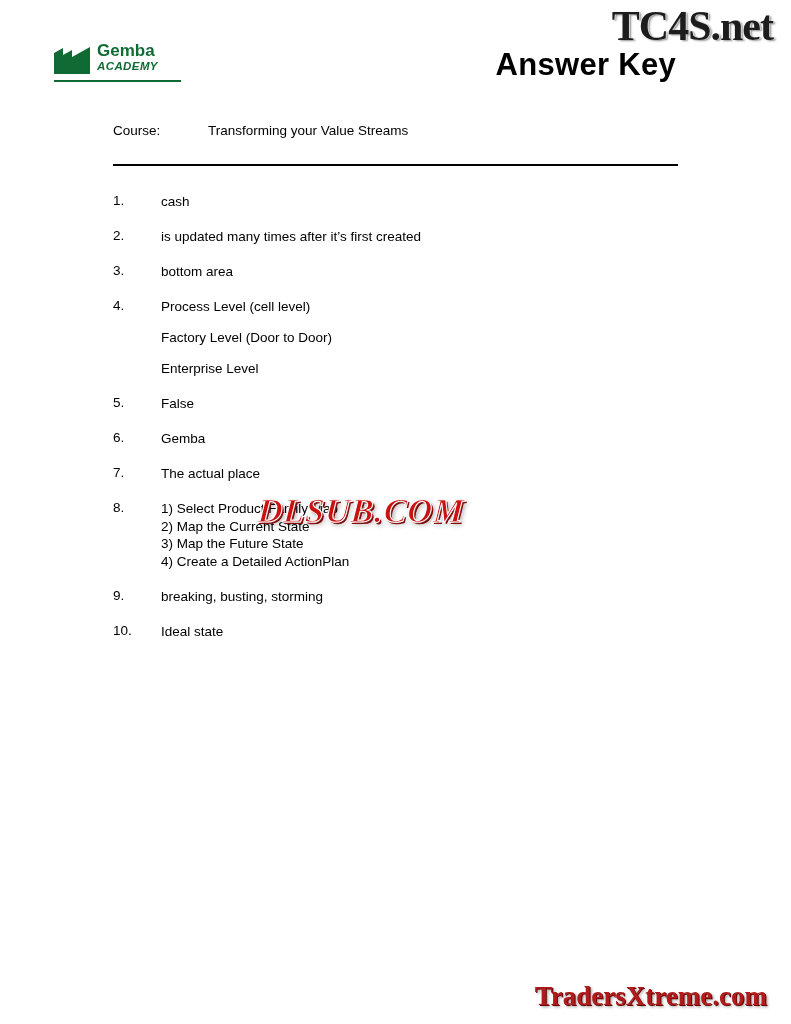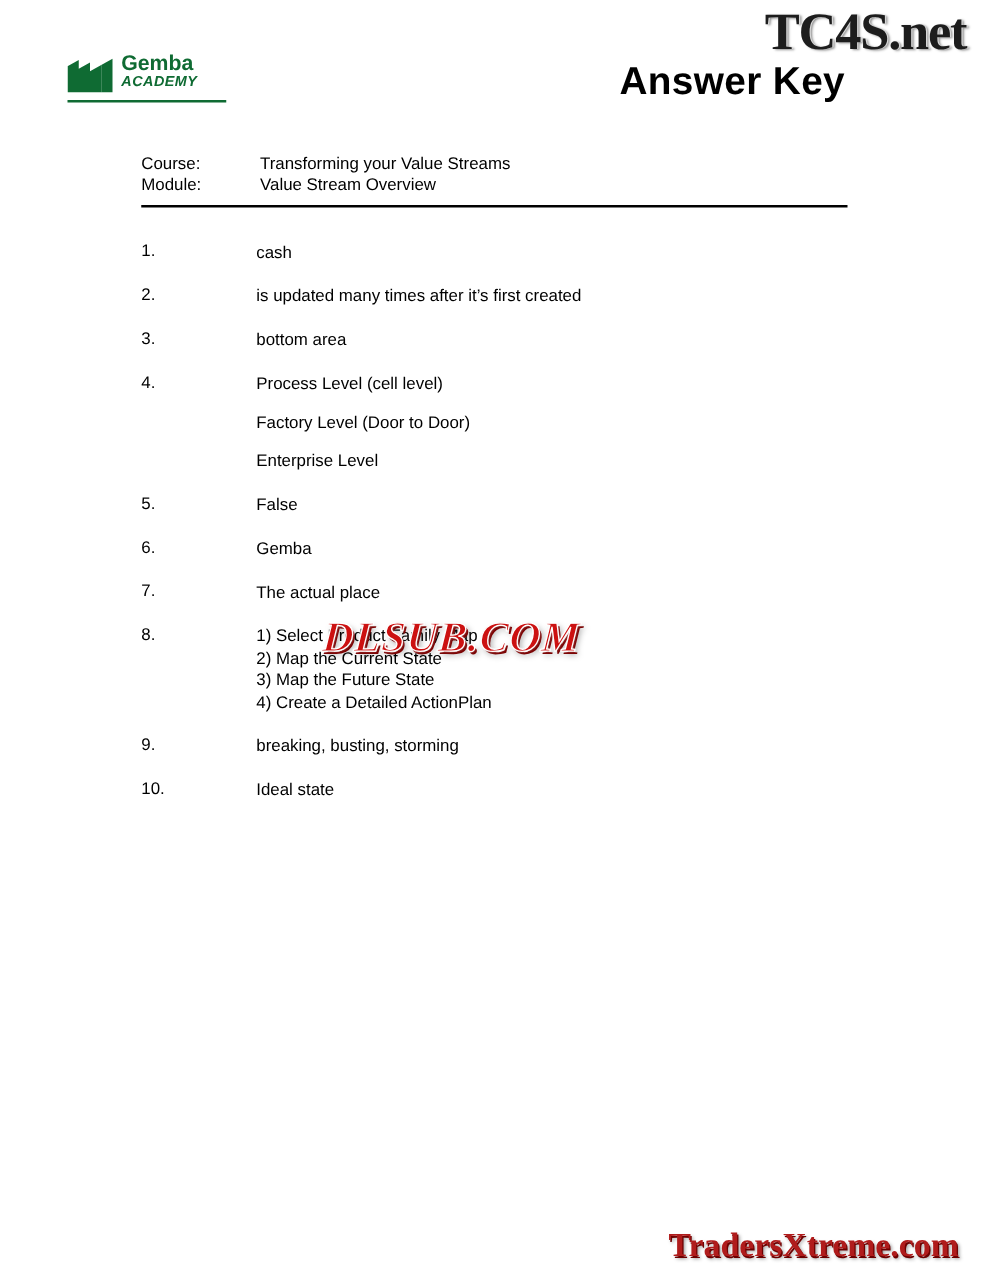--- a/index.html
+++ b/index.html
@@ -148,21 +148,21 @@
     font-size: 13.5px;
   }
   .ans {
     display: flex;
     margin-bottom: 18px;
   }
   .ans-num {
     width: 48px;
     flex: 0 0 48px;
   }
-  .ans-body { flex: 1; margin-left: 44px; }
+  .ans-body { flex: 1; }
   .ans-line { line-height: 17px; }
   .ans-line.spaced { margin-top: 14px; }
   .ans-body.tight .ans-line { line-height: 17.5px; }
 </style>
 </head>
 <body>
 
 <div class="wm-top">TC4S.net</div>
 
 <div class="logo">
@@ -179,24 +179,20 @@
 </div>
 <div class="logo-underline" style="position:absolute;left:54px;top:78px;"></div>
 
 <div class="doc-title">Answer Key</div>
 
 <div class="meta">
   <div class="meta-row">
     <span class="meta-label">Course:</span>
     <span class="meta-value">Transforming your Value Streams</span>
   </div>
-  <div class="meta-row">
-    <span class="meta-label">Module:</span>
-    <span class="meta-value">Value Stream Overview</span>
-  </div>
 </div>
 <div class="rule"></div>
 
 <div class="answers" id="answers">
     <div class="ans">
       <div class="ans-num">1.</div>
       <div class="ans-body">
         <div class="ans-line">cash</div>
       </div>
     </div>

